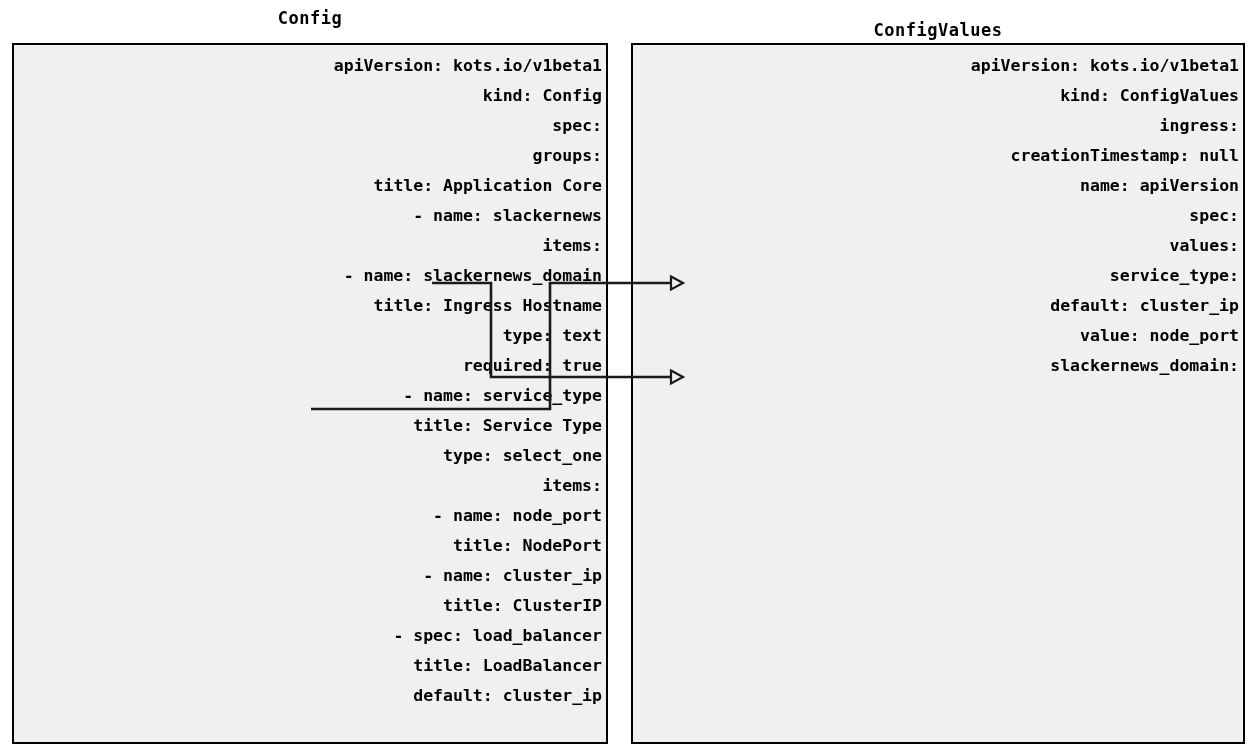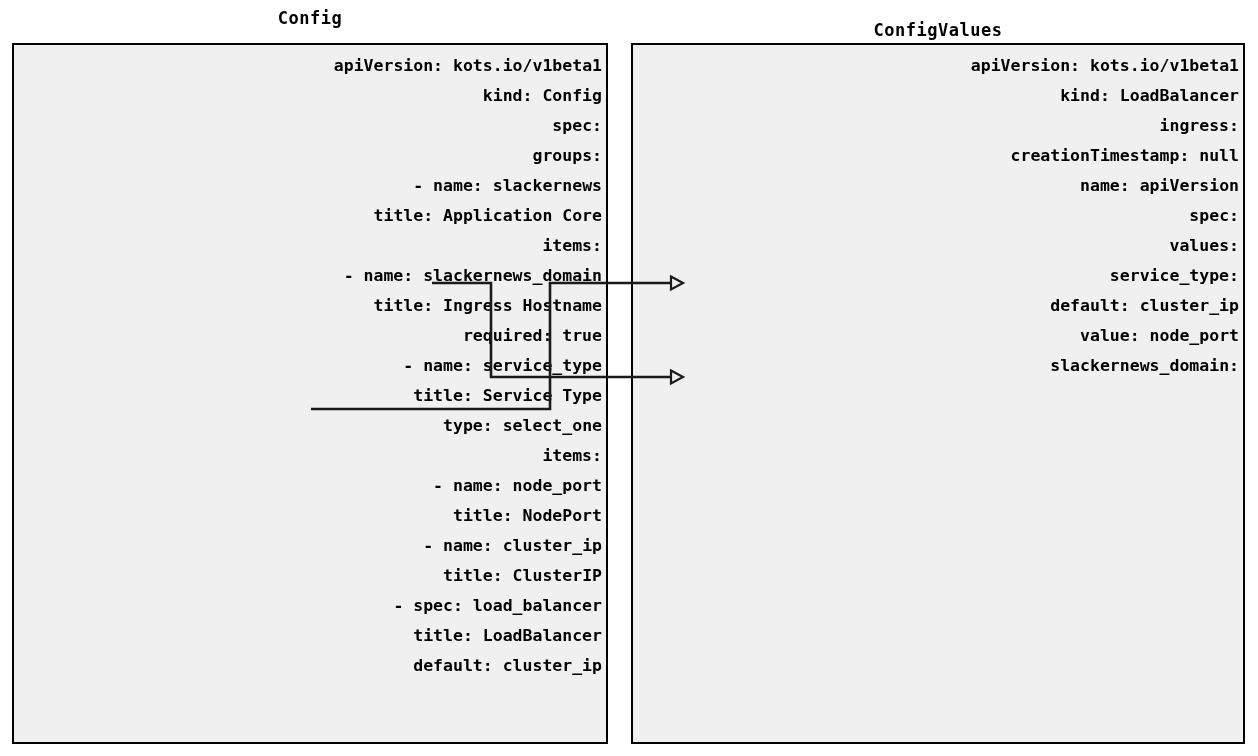--- a/index.html
+++ b/index.html
@@ -77,44 +77,45 @@
   <div class="panel-title" style="left:12px; top:8px; width:596px;">Config</div>
 
   <div class="panel-title" style="left:631px; top:20px; width:614px;">ConfigValues</div>
 
   <div class="panel" style="left:12px; top:43px; width:596px; height:701px;">
     <div class="code" id="left-code">
         <div class="code-line">apiVersion: kots.io/v1beta1</div>
         <div class="code-line">kind: Config</div>
         <div class="code-line">spec:</div>
         <div class="code-line">  groups:</div>
+        <div class="code-line">      title: Application Core</div>
         <div class="code-line">    - name: slackernews</div>
-        <div class="code-line">      title: Application Core</div>
         <div class="code-line">      items:</div>
         <div class="code-line">        - name: slackernews_domain</div>
         <div class="code-line">          title: Ingress Hostname</div>
+        <div class="code-line">          type: text</div>
         <div class="code-line">          required: true</div>
         <div class="code-line">    - name: service_type</div>
         <div class="code-line">      title: Service Type</div>
         <div class="code-line">      type: select_one</div>
         <div class="code-line">      items:</div>
         <div class="code-line">        - name: node_port</div>
         <div class="code-line">          title: NodePort</div>
         <div class="code-line">        - name: cluster_ip</div>
         <div class="code-line">          title: ClusterIP</div>
         <div class="code-line">        - spec: load_balancer</div>
         <div class="code-line">          title: LoadBalancer</div>
         <div class="code-line">      default: cluster_ip</div>
       </div>
   </div>
 
   <div class="panel" style="left:631px; top:43px; width:614px; height:701px;">
     <div class="code" id="right-code">
         <div class="code-line">apiVersion: kots.io/v1beta1</div>
-        <div class="code-line">kind: LoadBalancer</div>
+        <div class="code-line">kind: ConfigValues</div>
         <div class="code-line">ingress:</div>
         <div class="code-line">  creationTimestamp: null</div>
         <div class="code-line">  name: apiVersion</div>
         <div class="code-line">spec:</div>
         <div class="code-line">  values:</div>
         <div class="code-line">    service_type:</div>
         <div class="code-line">      default: cluster_ip</div>
         <div class="code-line">      value: node_port</div>
         <div class="code-line">    slackernews_domain:</div>
       </div>

